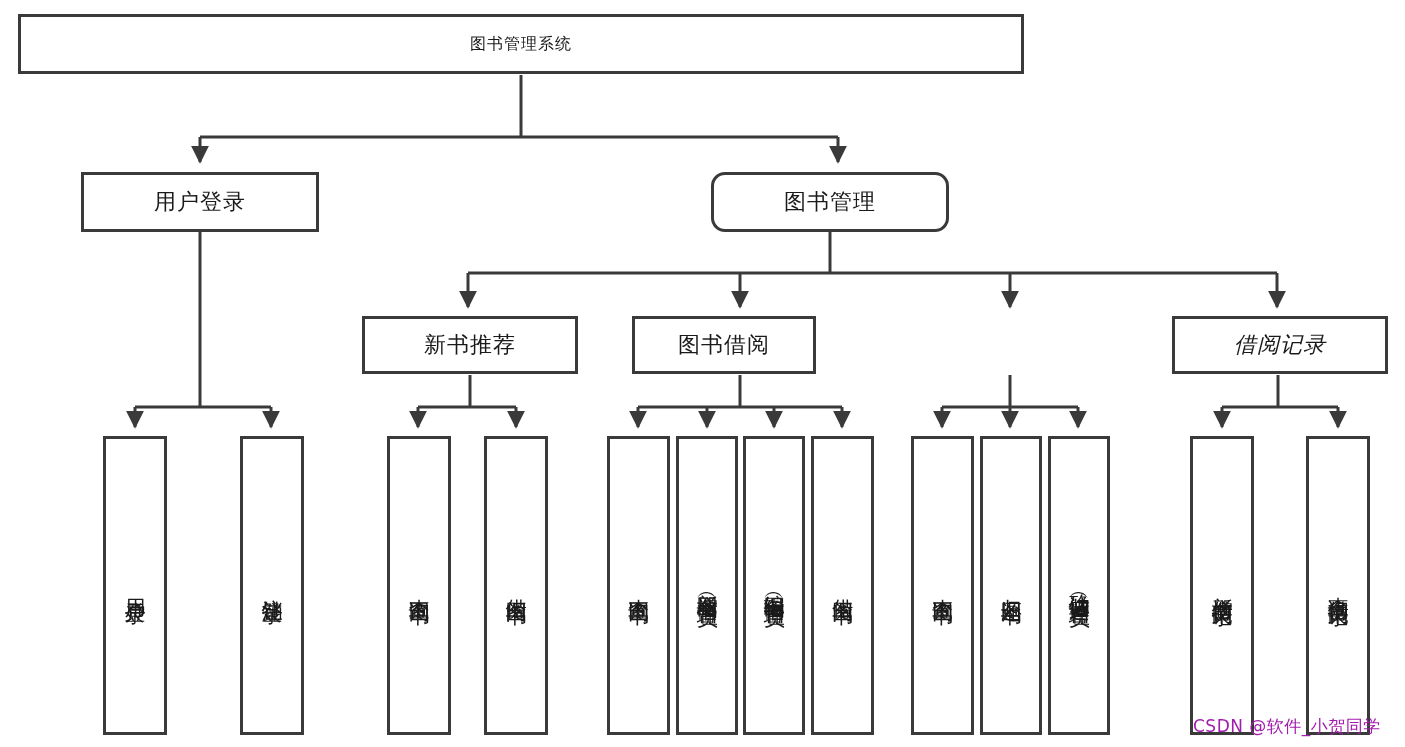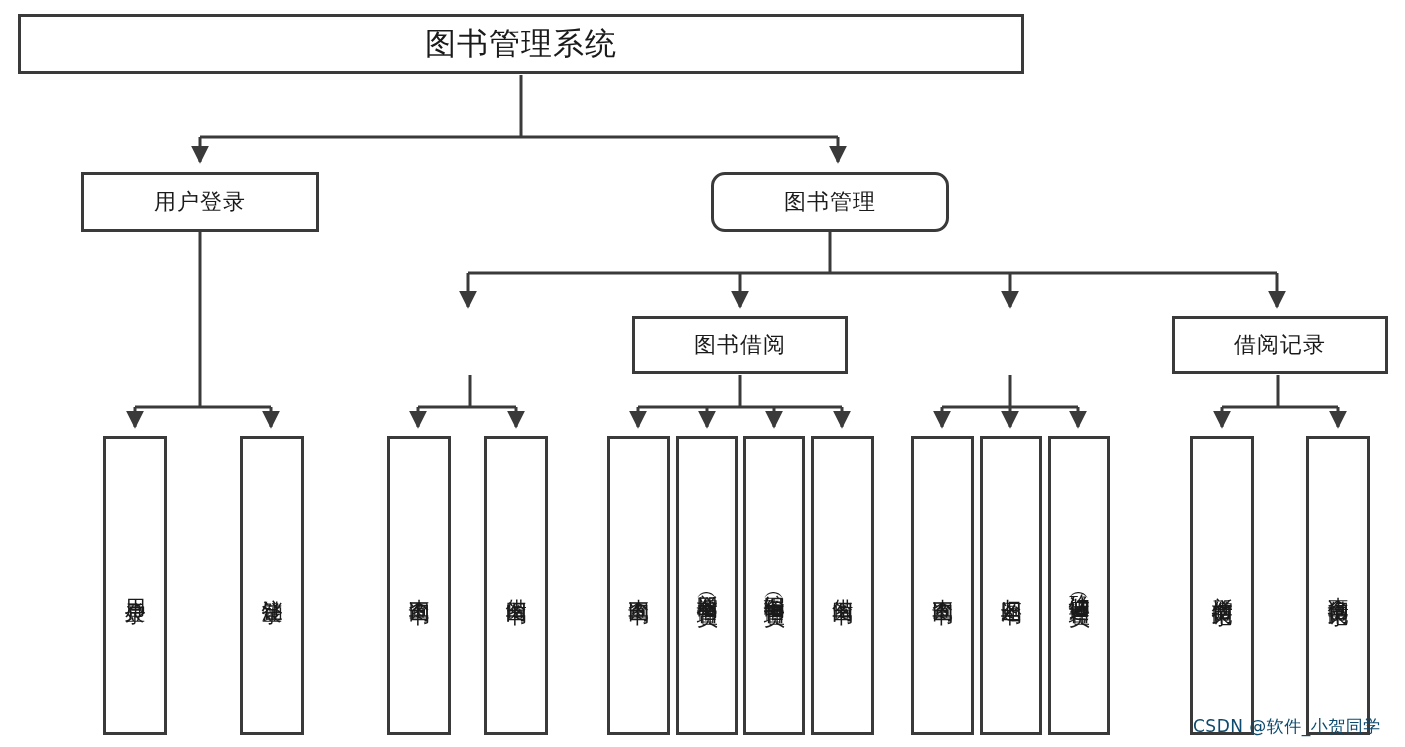--- a/index.html
+++ b/index.html
@@ -39,26 +39,26 @@
   .node.vertical {
     writing-mode: vertical-rl;
     text-orientation: upright;
     font-size: 21px;
     line-height: 1.25;
     letter-spacing: 2px;
     padding: 6px 0;
     text-align: center;
   }
   .node.root {
-    font-size: 31px;
+    font-size: 16px;
   }
   .watermark {
     position: absolute;
     font-size: 17px;
-    color: #0c4a6e;
+    color: #a21caf;
     white-space: nowrap;
     letter-spacing: 0.5px;
     pointer-events: none;
   }
 </style>
 </head>
 <body>
 
 <div id="canvas">
 
@@ -111,22 +111,23 @@
       <path d="M 1222 407 L 1222 427" marker-end="url(#arrow)"></path>
       <path d="M 1338 407 L 1338 427" marker-end="url(#arrow)"></path>
     </g>
   </svg>
 
   <div class="node horizontal root" style="left:18px; top:14px; width:1006px; height:60px;">图书管理系统</div>
 
   <div class="node horizontal" style="left:81px; top:172px; width:238px; height:60px;">用户登录</div>
   <div class="node horizontal" style="left:711px; top:172px; width:238px; height:60px;border-radius:14px;">图书管理</div>
 
-  <div class="node horizontal" style="left:632px; top:316px; width:216px; height:58px;">图书借阅</div>
-  <div class="node horizontal" style="left:1172px; top:316px; width:216px; height:58px;">借阅记录</div>
+  <div class="node horizontal" style="left:362px; top:316px; width:216px; height:58px;">新书推荐</div>
+  <div class="node horizontal" style="left:632px; top:316px; width:184px; height:58px;">图书借阅</div>
+  <div class="node horizontal" style="left:1172px; top:316px; width:216px; height:58px;font-style:italic;">借阅记录</div>
 
   <div class="node vertical" style="left:103px; top:436px; width:64px; height:299px;">用户登录</div>
   <div class="node vertical" style="left:240px; top:436px; width:64px; height:299px;">注销登录</div>
 
   <div class="node vertical" style="left:387px; top:436px; width:64px; height:299px;">查询图书</div>
   <div class="node vertical" style="left:484px; top:436px; width:64px; height:299px;">借阅图书</div>
 
   <div class="node vertical" style="left:607px; top:436px; width:63px; height:299px;">查询图书</div>
   <div class="node vertical" style="left:676px; top:436px; width:62px; height:299px;">新增图书（管理员）</div>
   <div class="node vertical" style="left:743px; top:436px; width:62px; height:299px;">编辑图书（管理员）</div>

